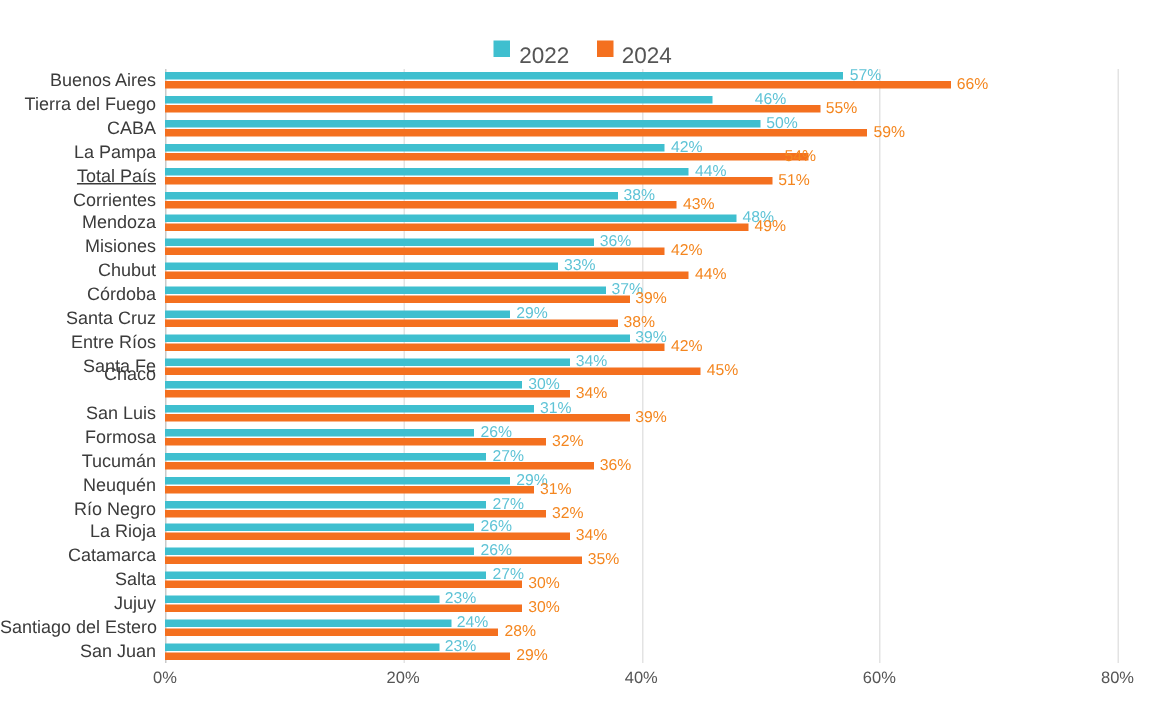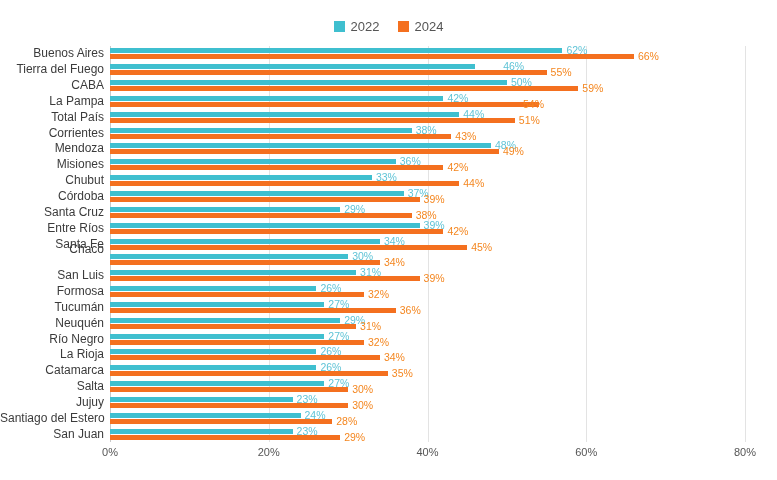--- a/index.html
+++ b/index.html
@@ -39,23 +39,24 @@
     align-items: center;
     gap: 6px;
     cursor: pointer;
   }
   .legend-swatch {
     width: 11px;
     height: 11px;
     display: block;
   }
   .legend-label {
-    font-size: 13px;
+    font-size: 15px;
     color: #555555;
     line-height: 1;
+    margin-top: 10px;
   }
 
   
   #plot {
     position: absolute;
     left: 110px;
     top: 46px;
     width: 635px;
     height: 396px;
   }
@@ -138,21 +139,21 @@
         <span class="legend-swatch" style="background: rgb(244, 112, 31);"></span>
         <span class="legend-label">2024</span>
       </div>
     </div>
 
   <div id="ylabels">
       <div class="ylabel" style="top: 2.42px;">Buenos Aires</div>
       <div class="ylabel" style="top: 18.26px;">Tierra del Fuego</div>
       <div class="ylabel" style="top: 34.1px;">CABA</div>
       <div class="ylabel" style="top: 49.94px;">La Pampa</div>
-      <div class="ylabel" style="top: 65.78px;">Total País</div>
+      <div class="ylabel" style="top: 65.78px; text-decoration: underline;">Total País</div>
       <div class="ylabel" style="top: 81.62px;">Corrientes</div>
       <div class="ylabel" style="top: 97.46px;">Mendoza</div>
       <div class="ylabel" style="top: 113.3px;">Misiones</div>
       <div class="ylabel" style="top: 129.14px;">Chubut</div>
       <div class="ylabel" style="top: 144.98px;">Córdoba</div>
       <div class="ylabel" style="top: 160.82px;">Santa Cruz</div>
       <div class="ylabel" style="top: 176.66px;">Entre Ríos</div>
       <div class="ylabel" style="top: 192.5px;">Santa Fe</div>
       <div class="ylabel" style="top: 198px;">Chaco</div>
       <div class="ylabel" style="top: 224.18px; margin-left: 18px;">San Luis</div>
@@ -168,21 +169,21 @@
       <div class="ylabel" style="top: 382.58px;">San Juan</div>
     </div>
 
   <div id="plot">
       <div class="gridline axis0" style="left: 0px;"></div>
       <div class="gridline" style="left: 158.75px;"></div>
       <div class="gridline" style="left: 317.5px;"></div>
       <div class="gridline" style="left: 476.25px;"></div>
       <div class="gridline" style="left: 635px;"></div>
       <div class="bar s2022" style="top: 2.42px; width: 452.438px; background: rgb(63, 191, 207);"></div>
-      <div class="bar-label s2022" style="left: 456.438px; top: -0.58px; color: rgb(94, 195, 214);">62%</div>
+      <div class="bar-label s2022" style="left: 456.438px; top: -0.58px; color: rgb(94, 195, 214);">57%</div>
       <div class="bar s2024" style="top: 8.42px; width: 523.875px; background: rgb(244, 112, 31);"></div>
       <div class="bar-label s2024" style="left: 527.875px; top: 5.42px; color: rgb(244, 134, 31);">66%</div>
       <div class="bar s2022" style="top: 18.26px; width: 365.125px; background: rgb(63, 191, 207);"></div>
       <div class="bar-label s2022" style="left: 369.125px; top: 15.26px; color: rgb(94, 195, 214); margin-left: 24px;">46%</div>
       <div class="bar s2024" style="top: 24.26px; width: 436.562px; background: rgb(244, 112, 31);"></div>
       <div class="bar-label s2024" style="left: 440.562px; top: 21.26px; color: rgb(244, 134, 31);">55%</div>
       <div class="bar s2022" style="top: 34.1px; width: 396.875px; background: rgb(63, 191, 207);"></div>
       <div class="bar-label s2022" style="left: 400.875px; top: 31.1px; color: rgb(94, 195, 214);">50%</div>
       <div class="bar s2024" style="top: 40.1px; width: 468.312px; background: rgb(244, 112, 31);"></div>
       <div class="bar-label s2024" style="left: 472.312px; top: 37.1px; color: rgb(244, 134, 31);">59%</div>

